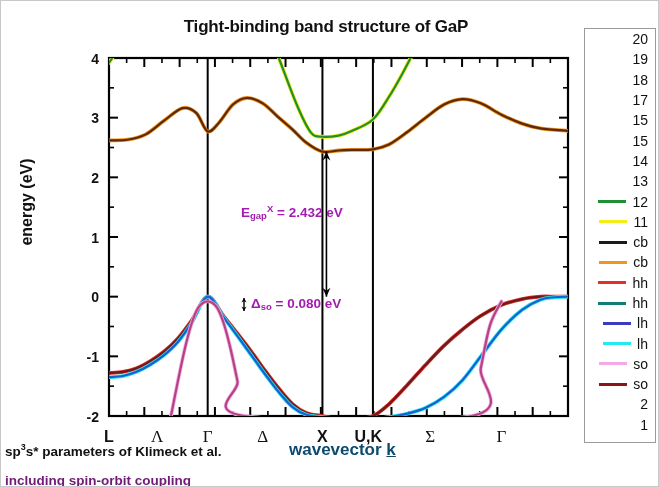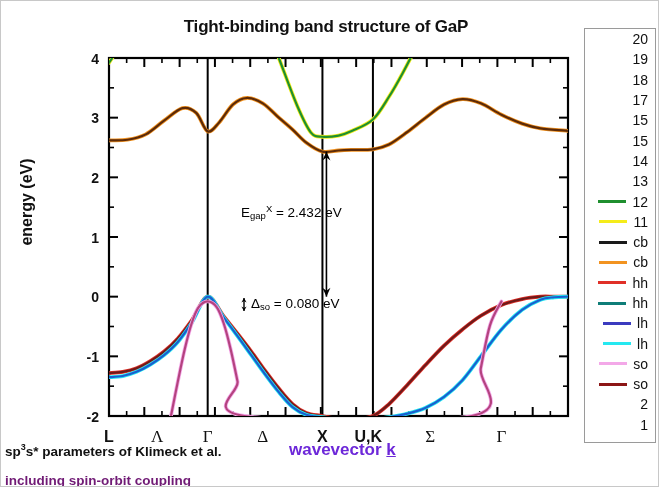--- a/index.html
+++ b/index.html
@@ -14,27 +14,27 @@
     position:absolute;left:90px;top:2px;width:470px;text-align:center;
     font-size:17px;font-weight:bold;color:#111;letter-spacing:-0.2px;
   }
   .ylab{
     position:absolute;left:-44px;top:178px;width:140px;text-align:center;
     font-size:16px;font-weight:bold;color:#111;
     transform:rotate(-90deg);transform-origin:center center;
   }
   .xlab{
     position:absolute;left:288px;top:425px;
-    font-size:17px;font-weight:bold;color:#6d28d9;white-space:nowrap;
+    font-size:17px;font-weight:bold;color:#0c4a6e;white-space:nowrap;
   }
   .xlab u{text-decoration:underline;}
   .cap1{position:absolute;left:4px;top:427px;font-size:13.5px;font-weight:bold;color:#111;white-space:nowrap;}
   .cap2{position:absolute;left:4px;top:458px;font-size:13.5px;font-weight:bold;color:#701a75;white-space:nowrap;}
   .cap1 sup{font-size:9px;vertical-align:super;}
-  .ann{position:absolute;font-size:13.5px;font-weight:normal;color:#000000;white-space:nowrap;}
+  .ann{position:absolute;font-size:13.5px;font-weight:bold;color:#a21caf;white-space:nowrap;}
   .ann sub{font-size:9.5px;vertical-align:-0.25em;}
   .ann sup{font-size:9.5px;vertical-align:0.5em;}
   #ann-gap{left:240px;top:188px;}
   #ann-so{left:250px;top:281px;}
   .legend{
     position:absolute;left:583px;top:13px;width:72px;height:415px;
     background:#ffffff;border:1px solid #9a9a9a;box-sizing:border-box;
   }
   .lg-row{height:20.3px;display:flex;align-items:center;justify-content:flex-end;padding-right:7px;box-sizing:border-box;}
   .lg-sw{width:28px;height:3px;margin-right:6px;border-radius:0;}

